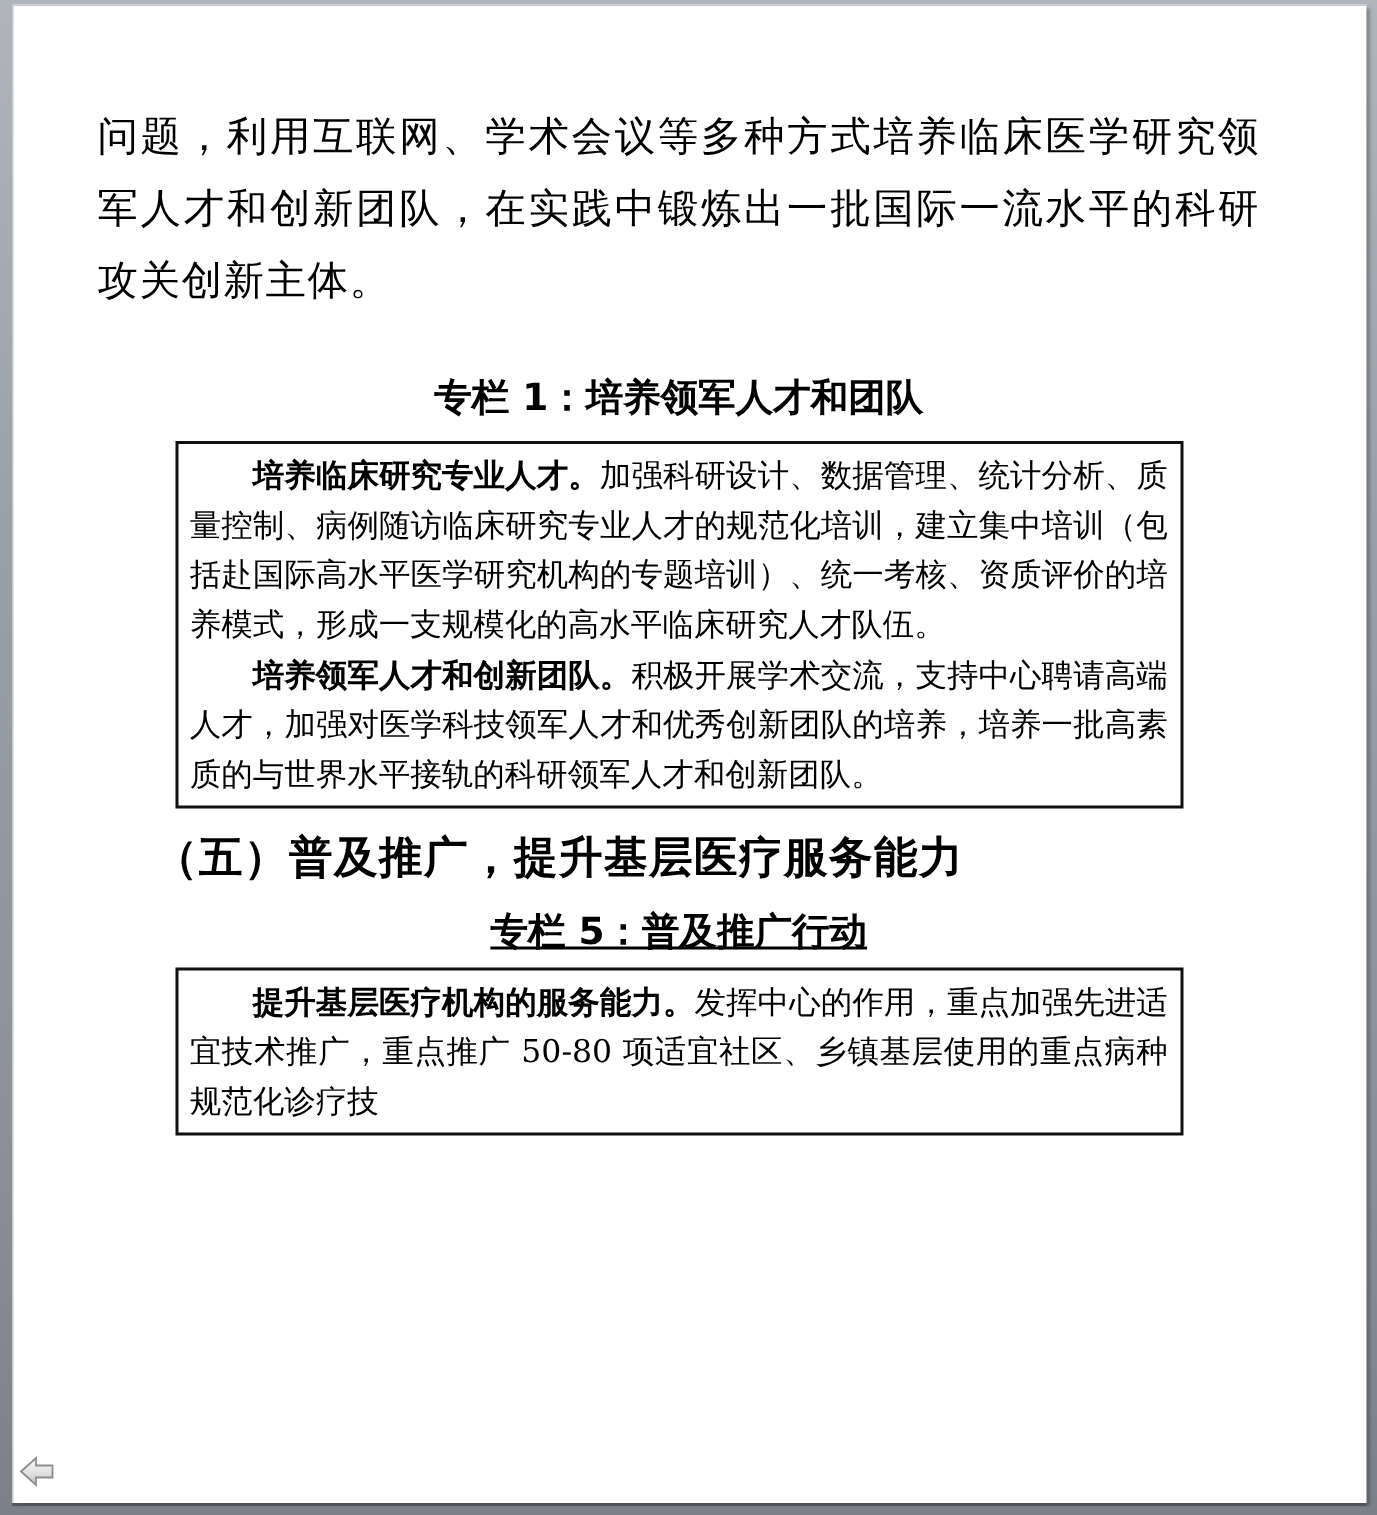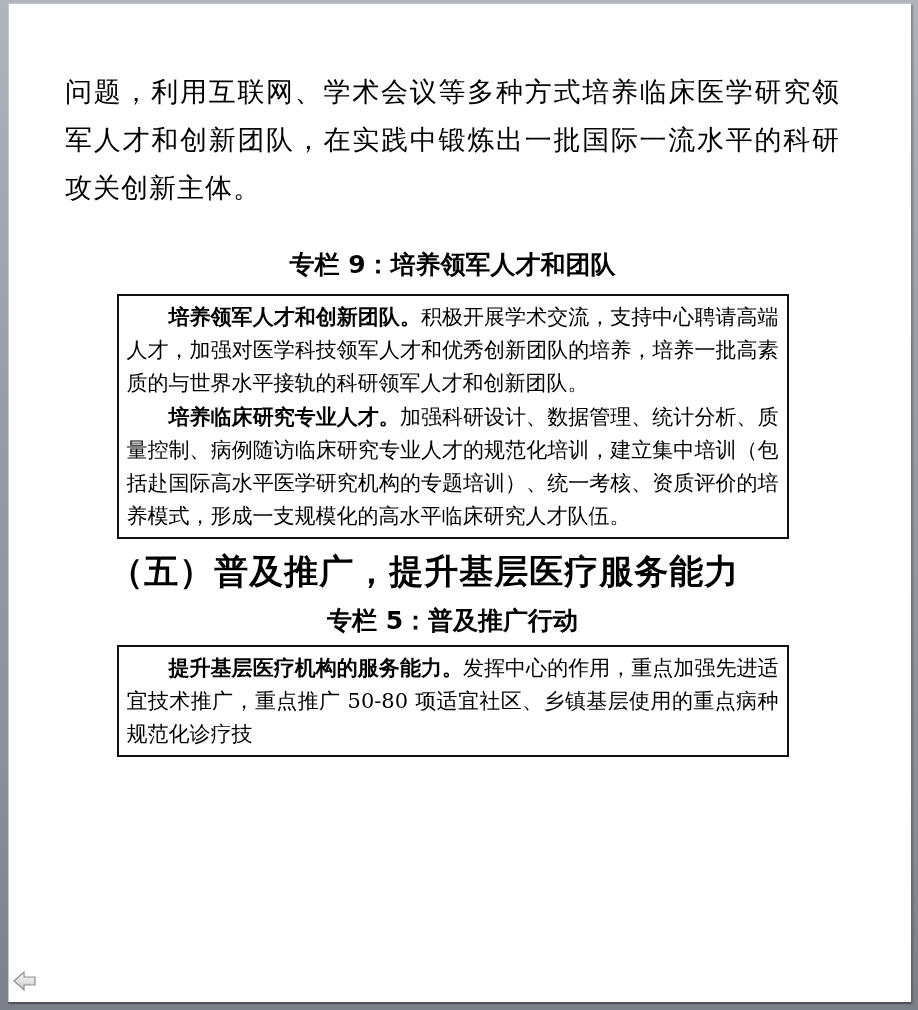--- a/index.html
+++ b/index.html
@@ -37,39 +37,39 @@
   }
   .body-para.indent{text-indent:2em;}
   .column-heading{
     margin:35px 0 0 0;
     font-size:25px;
     line-height:36px;
     font-weight:bold;
     text-align:center;
     font-family:"DejaVu Sans","Liberation Sans",sans-serif;
   }
-  .column-heading.second{margin-top:10px;}
+  .column-heading.second{margin-top:10px;text-decoration:underline;}
   .column-box{
     box-sizing:border-box;
     width:672px;
     margin:11px auto 0 auto;
     border:2px solid #111;
     padding:4px 8px;
   }
   .column-box p{
     margin:0;
     font-size:21px;
     line-height:33px;
     text-align:justify;
     text-indent:2em;
   }
   .column-box p b{font-weight:bold;}
   .section-heading{
     margin:10px 0 0 0;
-    font-size:34px;
+    font-size:29px;
     line-height:44px;
     font-weight:bold;
     text-indent:1.3em;
     letter-spacing:1px;
   }
   .para-after-heading{margin-top:12px;}
   .box5{margin-top:6px;}
   .nav-arrow{
     position:absolute;
     left:12px;top:969px;
@@ -80,25 +80,25 @@
 </head>
 <body>
 
 <div class="viewer-frame">
 
   <div class="doc-page">
     <div class="content">
 
       <p class="body-para">问题，利用互联网、学术会议等多种方式培养临床医学研究领军人才和创新团队，在实践中锻炼出一批国际一流水平的科研攻关创新主体。</p>
 
-      <h3 class="column-heading">专栏 9：培养领军人才和团队</h3>
+      <h3 class="column-heading">专栏 1：培养领军人才和团队</h3>
 
       <div class="column-box">
+        <p><b>培养临床研究专业人才。</b><span>加强科研设计、数据管理、统计分析、质量控制、病例随访临床研究专业人才的规范化培训，建立集中培训（包括赴国际高水平医学研究机构的专题培训）、统一考核、资质评价的培养模式，形成一支规模化的高水平临床研究人才队伍。</span></p>
         <p><b>培养领军人才和创新团队。</b><span>积极开展学术交流，支持中心聘请高端人才，加强对医学科技领军人才和优秀创新团队的培养，培养一批高素质的与世界水平接轨的科研领军人才和创新团队。</span></p>
-        <p><b>培养临床研究专业人才。</b><span>加强科研设计、数据管理、统计分析、质量控制、病例随访临床研究专业人才的规范化培训，建立集中培训（包括赴国际高水平医学研究机构的专题培训）、统一考核、资质评价的培养模式，形成一支规模化的高水平临床研究人才队伍。</span></p>
       </div>
 
       <h2 class="section-heading">（五）普及推广，提升基层医疗服务能力</h2>
 
 
       <h3 class="column-heading second">专栏 5：普及推广行动</h3>
 
       <div class="column-box box5">
         <p><b>提升基层医疗机构的服务能力。</b><span>发挥中心的作用，重点加强先进适宜技术推广，重点推广 50-80 项适宜社区、乡镇基层使用的重点病种规范化诊疗技</span></p>
       </div>

